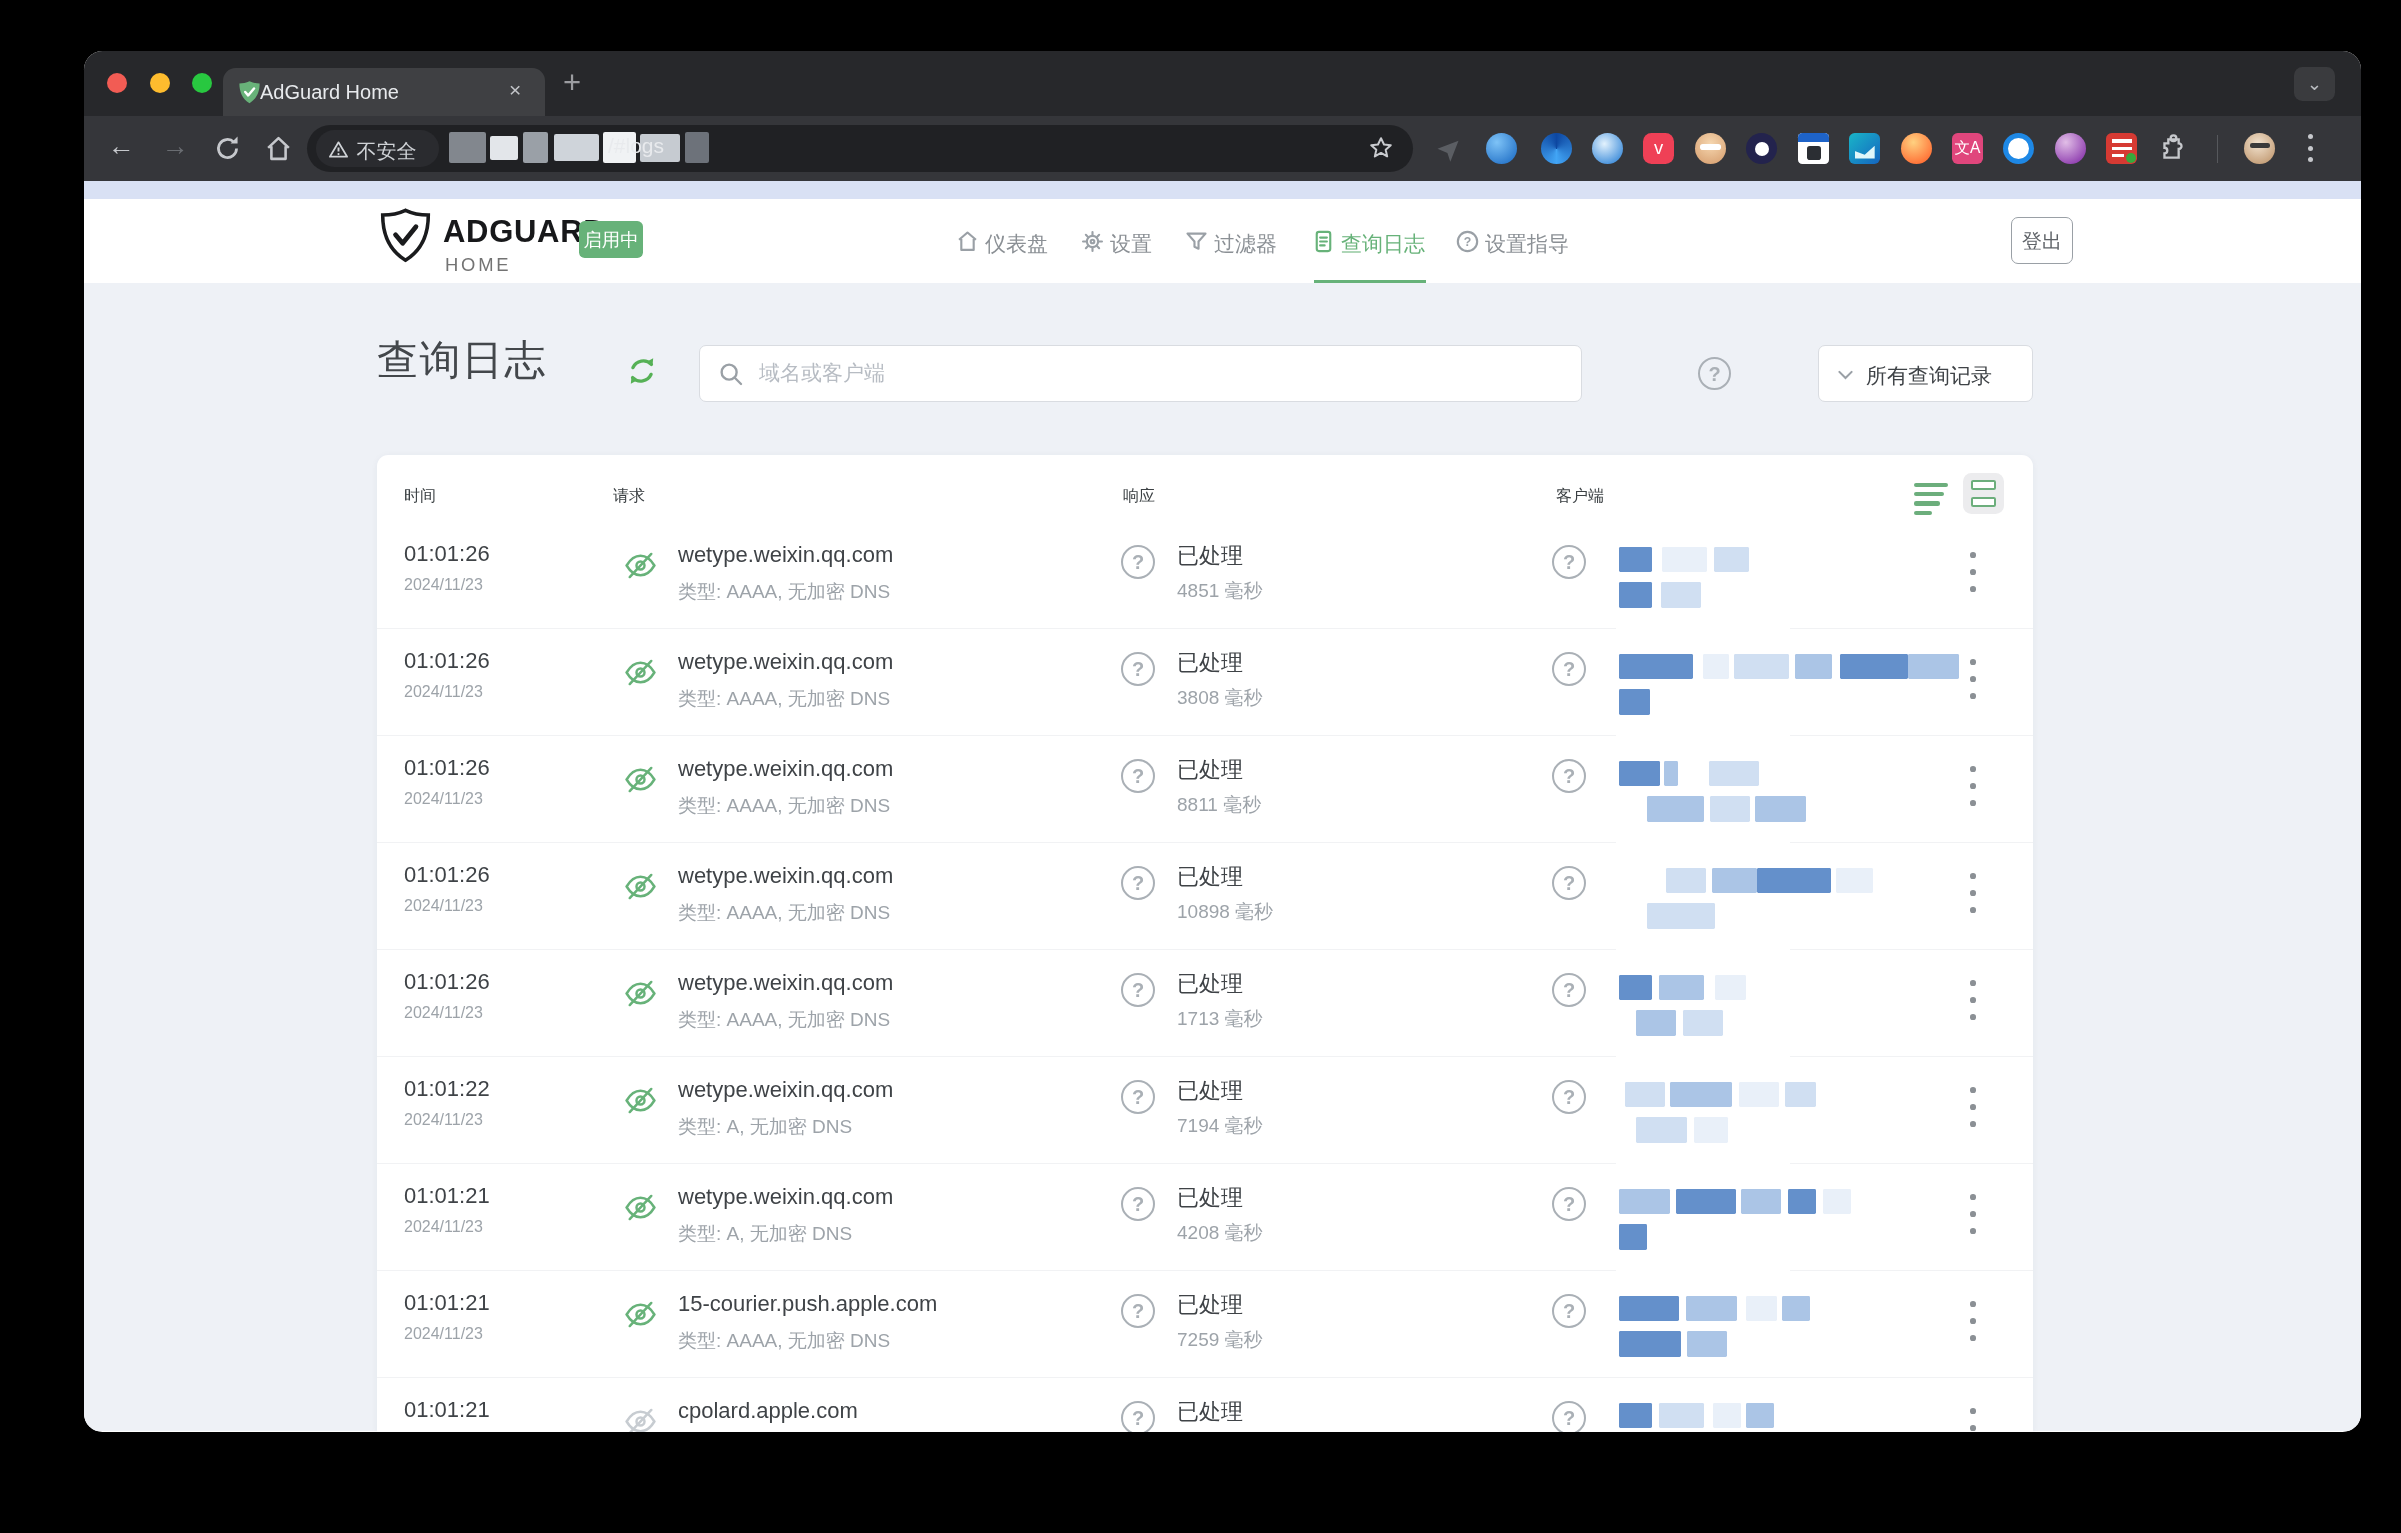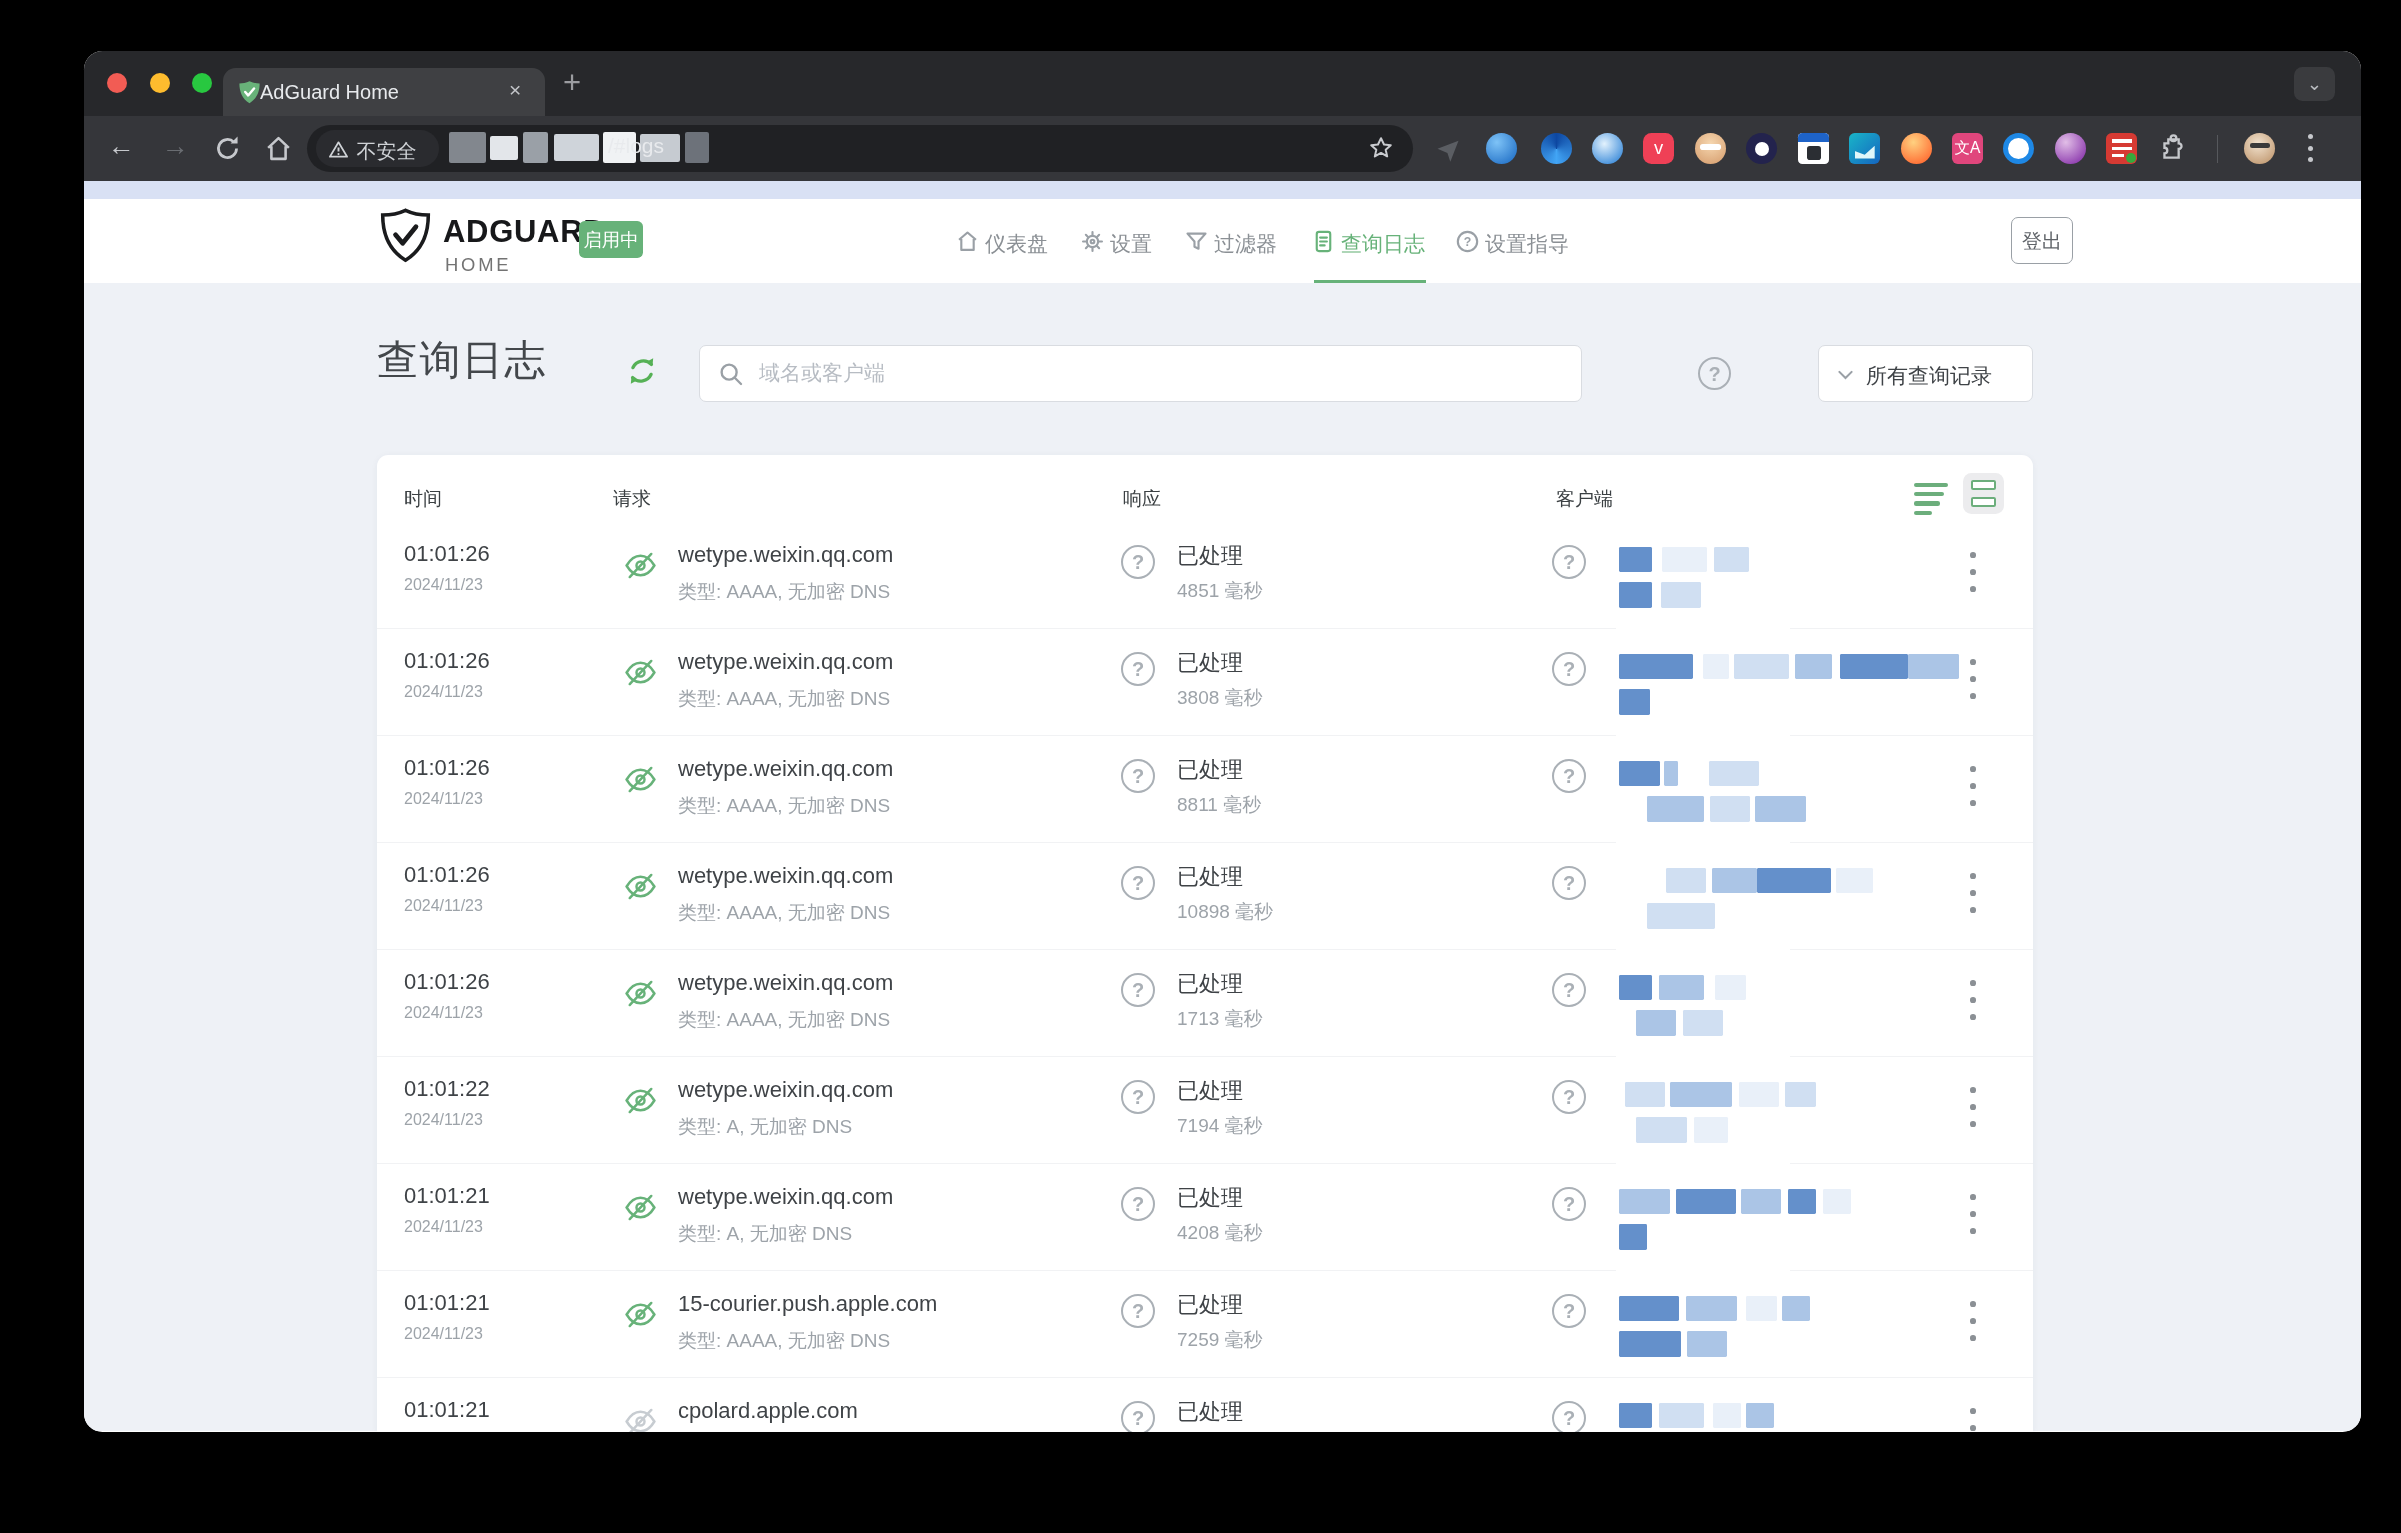--- a/index.html
+++ b/index.html
@@ -42,21 +42,21 @@
   .pagetitle{left:293px;top:50px;font-size:41px;font-weight:500;color:#43474b;letter-spacing:1.4px;}
   .refreshbtn{left:541px;top:71px;width:34px;height:34px;}
   .searchbox{left:615px;top:62px;width:883px;height:57px;background:#fff;border:1.4px solid #d9dce1;border-radius:7px;}
   .searchbox input{position:absolute;left:57px;top:4.3px;width:921px;height:45px;border:none;outline:none;font-size:21px;color:#3f4347;background:transparent;}
   .searchbox input::placeholder{color:#b7bcc3;}
   .qmark{border:2.1px solid #aab0b6;border-radius:50%;color:#aab0b6;text-align:center;font-weight:700;}
   .dropbtn{left:1734px;top:62px;width:215px;height:57px;background:#fff;border:1.4px solid #d9dce1;border-radius:7px;}
   .droplbl{left:47px;top:15.6px;font-size:21px;color:#3f4347;white-space:nowrap;}
   
   .card{left:293px;top:172px;width:1656px;height:977px;background:#fff;border-radius:11.3px 11.3px 0 0;box-shadow:0 1.4px 7px rgba(40,50,70,.05);overflow:hidden;}
-  .colhead{top:31px;font-size:19px;font-weight:500;color:#3b4043;}
+  .colhead{top:31px;font-size:16px;font-weight:500;color:#3b4043;}
   .divider{left:0;width:1656px;height:1.4px;background:#f1f2f4;z-index:1;}
   .whitestrip{left:1239px;top:169px;width:174px;height:753px;background:#fff;z-index:2;}
   .row{left:0;width:1656px;height:107px;z-index:3;}
   .t-time{left:27px;top:20px;font-size:22px;color:#3f4347;}
   .t-date{left:27px;top:55px;font-size:16px;color:#9da3a9;}
   .eyewrap{left:245px;top:25.5px;width:37px;height:37px;}
   .eyewrap.muted svg *{stroke:#c7ccd1 !important;}
   .t-domain{left:301px;top:21px;font-size:22px;color:#3f4347;white-space:nowrap;}
   .t-type{left:301px;top:58px;font-size:19px;color:#9da3a9;white-space:nowrap;}
   .respq{left:744px;top:24px;width:34px;height:34px;font-size:20px;line-height:31px;}

